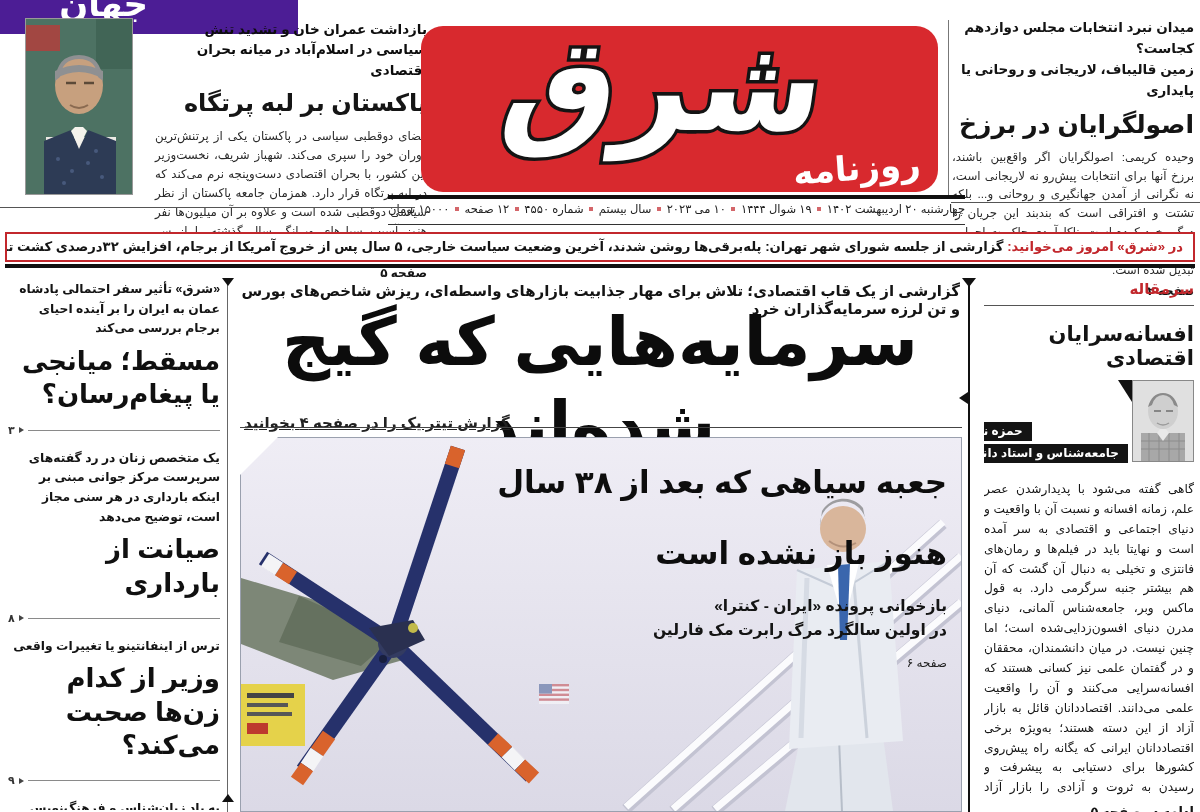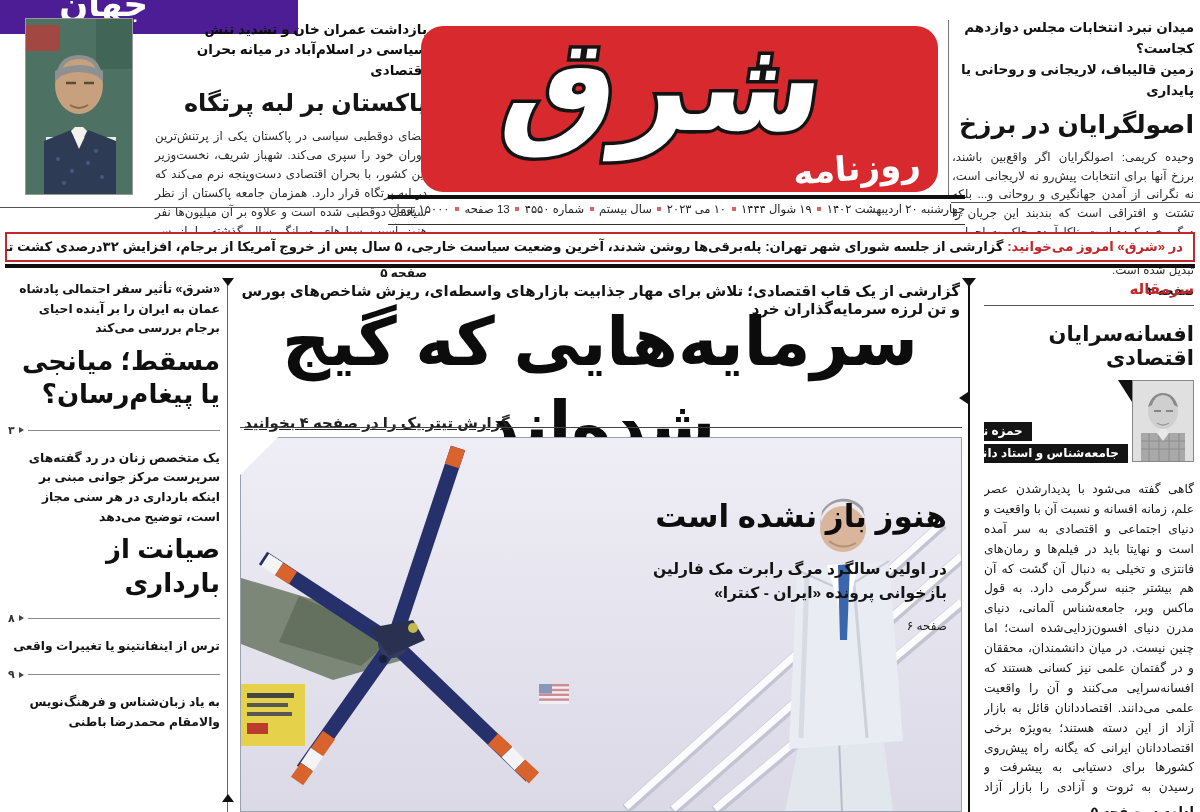--- a/index.html
+++ b/index.html
@@ -155,21 +155,21 @@
     <span>چهارشنبه ۲۰ اردیبهشت ۱۴۰۲</span>
     <span class="date-sep"></span>
     <span>۱۹ شوال ۱۴۴۴</span>
     <span class="date-sep"></span>
     <span>۱۰ می ۲۰۲۳</span>
     <span class="date-sep"></span>
     <span>سال بیستم</span>
     <span class="date-sep"></span>
     <span>شماره ۴۵۵۰</span>
     <span class="date-sep"></span>
-    <span>13 صفحه</span>
+    <span>۱۲ صفحه</span>
     <span class="date-sep"></span>
     <span>۱۵۰۰۰ تومان</span>
   </div>
 <div class="abs rule-a"></div>
 <div class="abs rule-b"></div>
 <div class="abs rule-c"></div>
 
 <div class="abs rtl strip" id="reader-strip"><span class="red">در «شرق» امروز می‌خوانید: </span><span>گزارشی از جلسه شورای شهر تهران: پله‌برقی‌ها روشن شدند، آخرین وضعیت سیاست خارجی، ۵ سال پس از خروج آمریکا از برجام، افزایش ۳۲درصدی کشت تریاک در افغانستان </span></div>
 <div class="abs strip-blackbar"></div>
 
@@ -189,20 +189,21 @@
     <div class="li-headline">صیانت از بارداری</div>
     <div class="li-divider">
       <span class="li-page">۸</span>
       <span class="li-arrow"></span>
       <span class="li-line"></span>
     </div>
   </div>
 
   <div class="left-item">
     <div class="li-kicker">ترس از اینفانتینو یا تغییرات واقعی</div>
+    <div class="li-headline">وزیر از کدام زن‌ها صحبت می‌کند؟</div>
     <div class="li-divider">
       <span class="li-page">۹</span>
       <span class="li-arrow"></span>
       <span class="li-line"></span>
     </div>
   </div>
 
   <div class="left-item">
     <div class="li-kicker">به یاد زبان‌شناس و فرهنگ‌نویس والامقام محمدرضا باطنی</div>
 
@@ -293,24 +294,25 @@
         <rect width="64" height="62" fill="#e5d24a"></rect>
         <rect x="6" y="9" width="47" height="5" fill="#454545"></rect>
         <rect x="6" y="19" width="41" height="4" fill="#575757"></rect>
         <rect x="6" y="28" width="45" height="4" fill="#575757"></rect>
         <rect x="6" y="39" width="21" height="11" fill="#bd3a2e"></rect>
       </g>
     </g>
   </svg>
   <div class="corner-cut"></div>
   <div class="rtl ph-text">
+    <div class="ph-h1">جعبه سیاهی که بعد از ۳۸ سال</div>
     <div class="ph-h2">هنوز باز نشده است</div>
     <div class="ph-cap">
+      <div>بازخوانی پرونده «ایران - کنترا»</div>
       <div>در اولین سالگرد مرگ رابرت مک فارلین</div>
-      <div>بازخوانی پرونده «ایران - کنترا»</div>
     </div>
     <div class="ph-page">صفحه ۶</div>
   </div>
 </div>
 
 <div class="abs v-rule-right"></div>
 <div class="abs tri-down-r"></div>
 <div class="abs tri-left-r"></div>
 
 <div class="abs rtl ed-col">

